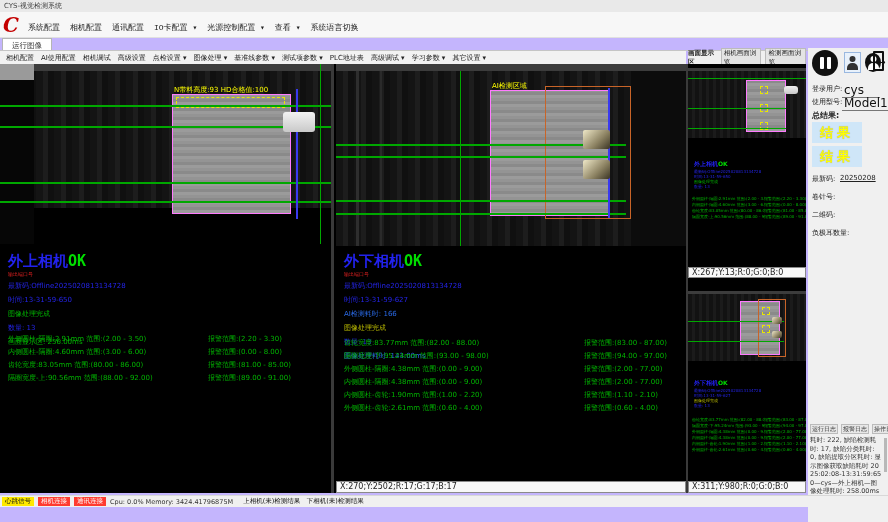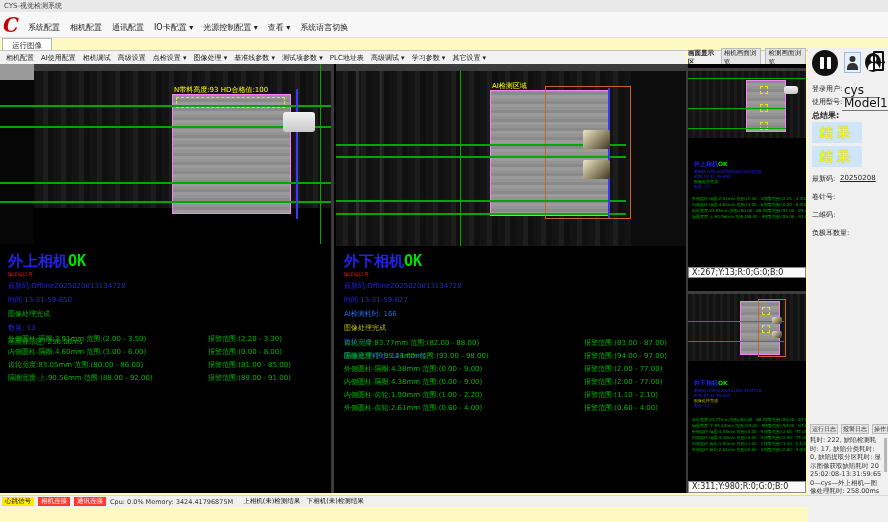--- a/index.html
+++ b/index.html
@@ -1,24 +1,24 @@
 <!DOCTYPE html>
 <html><head>
 <meta charset="utf-8">
 <style>
   * { margin:0; padding:0; box-sizing:border-box; }
   html,body { width:888px; height:522px; font-family:"DejaVu Sans","Liberation Sans",sans-serif; background:#f0f0f0; overflow:hidden; }
-  #win { position:relative; width:888px; height:522px; background:#fef9c3; }
+  #win { position:relative; width:888px; height:522px; background:#c4b5fd; }
   .abs { position:absolute; }
 
   
   #titlebar { left:0; top:0; width:888px; height:12px; background:#e9e9e9; font-size:7px; color:#444; padding-left:4px; line-height:12px; }
   #menubar { left:0; top:12px; width:888px; height:26px; background:#f7f7f7; border-bottom:1px solid #e0e0e0; }
   #logo { left:3px; top:15px; width:22px; height:22px; font-family:"DejaVu Serif","Liberation Serif",serif; font-style:italic; font-weight:bold; font-size:20px; color:#c40000; line-height:20px; }
-  #menu-items { left:28px; top:12px; height:30px; display:flex; align-items:center; gap:10px; font-size:8px; color:#222; }
+  #menu-items { left:28px; top:12px; height:30px; display:flex; align-items:center; gap:10px; font-size:8px; color:#222;font-family:Liberation Mono, monospace; }
   .menu-item { white-space:nowrap; cursor:default; }
   #runtab { left:2px; top:38px; width:50px; height:13px; background:#fff; border:1px solid #b5b5b5; border-bottom:none; font-size:7.5px; color:#333; text-align:center; line-height:13px; }
   #tabline { left:0; top:50px; width:888px; height:1px; background:#c5c5c5; }
   #toolbar { left:0; top:51px; width:686px; height:13px; background:#f2f2f2; display:flex; align-items:center; gap:7px; padding-left:6px; font-size:7px; color:#222; }
   .tool-item { white-space:nowrap; }
 
   
   #main-bg { left:0; top:64px; width:806px; height:429px; background:#000; }
   .vdivider { top:64px; width:3px; height:429px; background:#3a3a3a; }
 
@@ -251,20 +251,21 @@
         <div class="mrow">
         <span class="mtext">内侧圆柱-齿轮:1.90mm 范围:(1.00 - 2.20)</span>
         <span class="malarm">报警范围:(1.10 - 2.10)</span>
       </div>
         <div class="mrow">
         <span class="mtext">外侧圆柱-齿轮:2.61mm 范围:(0.60 - 4.00)</span>
         <span class="malarm">报警范围:(0.60 - 4.00)</span>
       </div>
       </div>
   </div>
+  <div class="coordbar abs" style="left:336px;width:350px;">X:270;Y:2502;R:17;G:17;B:17</div>
 
   <div id="preview1" class="preview abs">
     <div class="mini-img abs">
       <div class="topband abs" style="width:118px;height:3px;"></div>
       <div class="product abs" style="left:58px;top:12px;width:40px;height:52px;"></div>
       <div class="roi-yellow abs" style="left:72px;top:18px;width:8px;height:8px;"></div>
       <div class="roi-yellow abs" style="left:72px;top:36px;width:8px;height:8px;"></div>
       <div class="roi-yellow abs" style="left:72px;top:54px;width:8px;height:8px;"></div>
       <div class="gline-h abs" style="left:0;top:10px;width:118px;height:1px;"></div>
       <div class="gline-h abs" style="left:0;top:40px;width:98px;height:1px;"></div>

